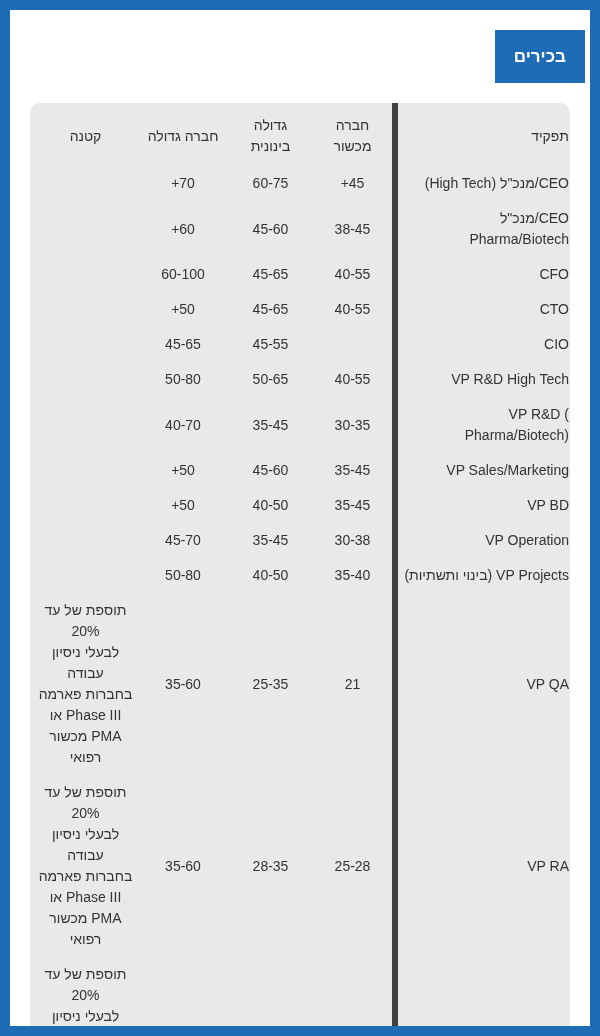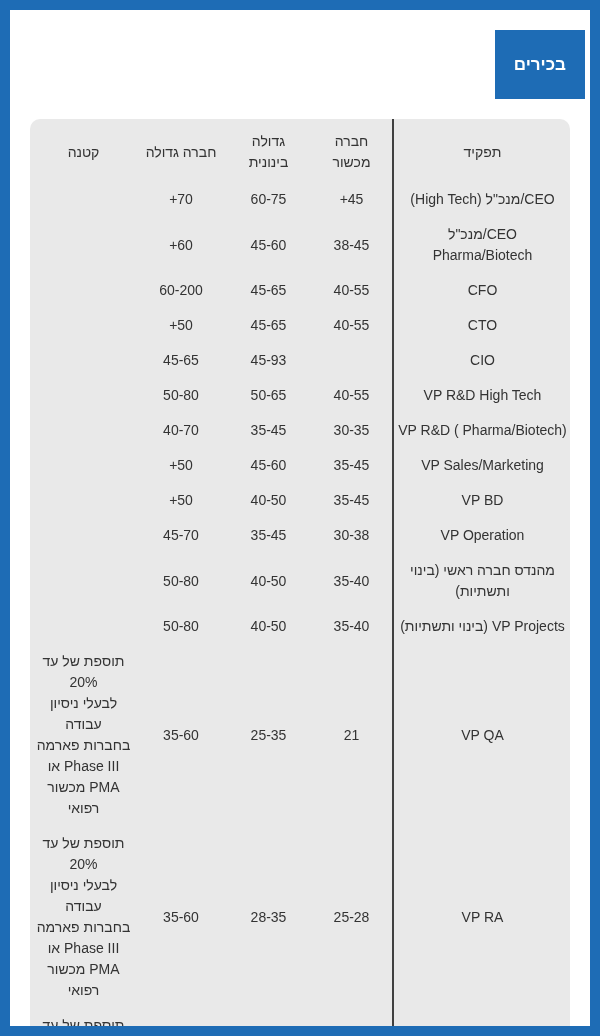--- a/index.html
+++ b/index.html
@@ -4,33 +4,33 @@
 <style>
   html,body { margin:0; padding:0; background:#fff; }
   .page {
     width:600px; height:1036px; box-sizing:border-box;
     border:10px solid #1e6cb5; background:#ffffff; overflow:hidden;
     font-family:"Liberation Sans","DejaVu Sans",sans-serif; color:#333333;
   }
   .badge-row { text-align:right; margin:20px 5px 0 0; }
   .badge {
     display:inline-block; background:#1e6cb5; color:#ffffff;
-    font-weight:bold; font-size:17px; line-height:17px; padding:26px 19px;
+    font-weight:bold; font-size:17px; line-height:17px; padding:18px 19px;
   }
   .card {
     background:#e9e9e9; border-radius:10px; margin:20px 20px 0 20px; overflow:hidden;
   }
   table.salary { width:100%; border-collapse:collapse; table-layout:fixed; }
   .salary th, .salary td {
     text-align:center; vertical-align:middle; font-size:14px;
     line-height:21px; padding:7px 4px; white-space:pre-line;
     font-weight:normal; color:#333333;
   }
   .salary thead th { padding-top:12px; padding-bottom:9px; }
-  .salary td:first-child, .salary th:first-child { border-left:2px solid #404040; }
+  .salary td:first-child, .salary th:first-child { border-left:6px solid #404040;text-align:right; }
   .num { direction:ltr; }
 </style>
 </head>
 <body>
 
 <div class="page">
 
   <div class="badge-row">
     <span class="badge">בכירים</span>
   </div>
@@ -66,34 +66,34 @@
             <td class="role">CEO/מנכ"ל Pharma/Biotech</td>
             <td class="num">38-45</td>
             <td class="num">45-60</td>
             <td class="num">+60</td>
             <td class="notes"></td>
           </tr>
           <tr>
             <td class="role">CFO</td>
             <td class="num">40-55</td>
             <td class="num">45-65</td>
-            <td class="num">60-200</td>
+            <td class="num">60-100</td>
             <td class="notes"></td>
           </tr>
           <tr>
             <td class="role">CTO</td>
             <td class="num">40-55</td>
             <td class="num">45-65</td>
             <td class="num">+50</td>
             <td class="notes"></td>
           </tr>
           <tr>
             <td class="role">CIO</td>
             <td class="num"></td>
-            <td class="num">45-93</td>
+            <td class="num">45-55</td>
             <td class="num">45-65</td>
             <td class="notes"></td>
           </tr>
           <tr>
             <td class="role">VP R&amp;D High Tech</td>
             <td class="num">40-55</td>
             <td class="num">50-65</td>
             <td class="num">50-80</td>
             <td class="notes"></td>
           </tr>
@@ -116,28 +116,20 @@
             <td class="num">35-45</td>
             <td class="num">40-50</td>
             <td class="num">+50</td>
             <td class="notes"></td>
           </tr>
           <tr>
             <td class="role">VP Operation</td>
             <td class="num">30-38</td>
             <td class="num">35-45</td>
             <td class="num">45-70</td>
-            <td class="notes"></td>
-          </tr>
-          <tr>
-            <td class="role">מהנדס חברה ראשי (בינוי
-ותשתיות)</td>
-            <td class="num">35-40</td>
-            <td class="num">40-50</td>
-            <td class="num">50-80</td>
             <td class="notes"></td>
           </tr>
           <tr>
             <td class="role">VP Projects (בינוי ותשתיות)</td>
             <td class="num">35-40</td>
             <td class="num">40-50</td>
             <td class="num">50-80</td>
             <td class="notes"></td>
           </tr>
           <tr>

